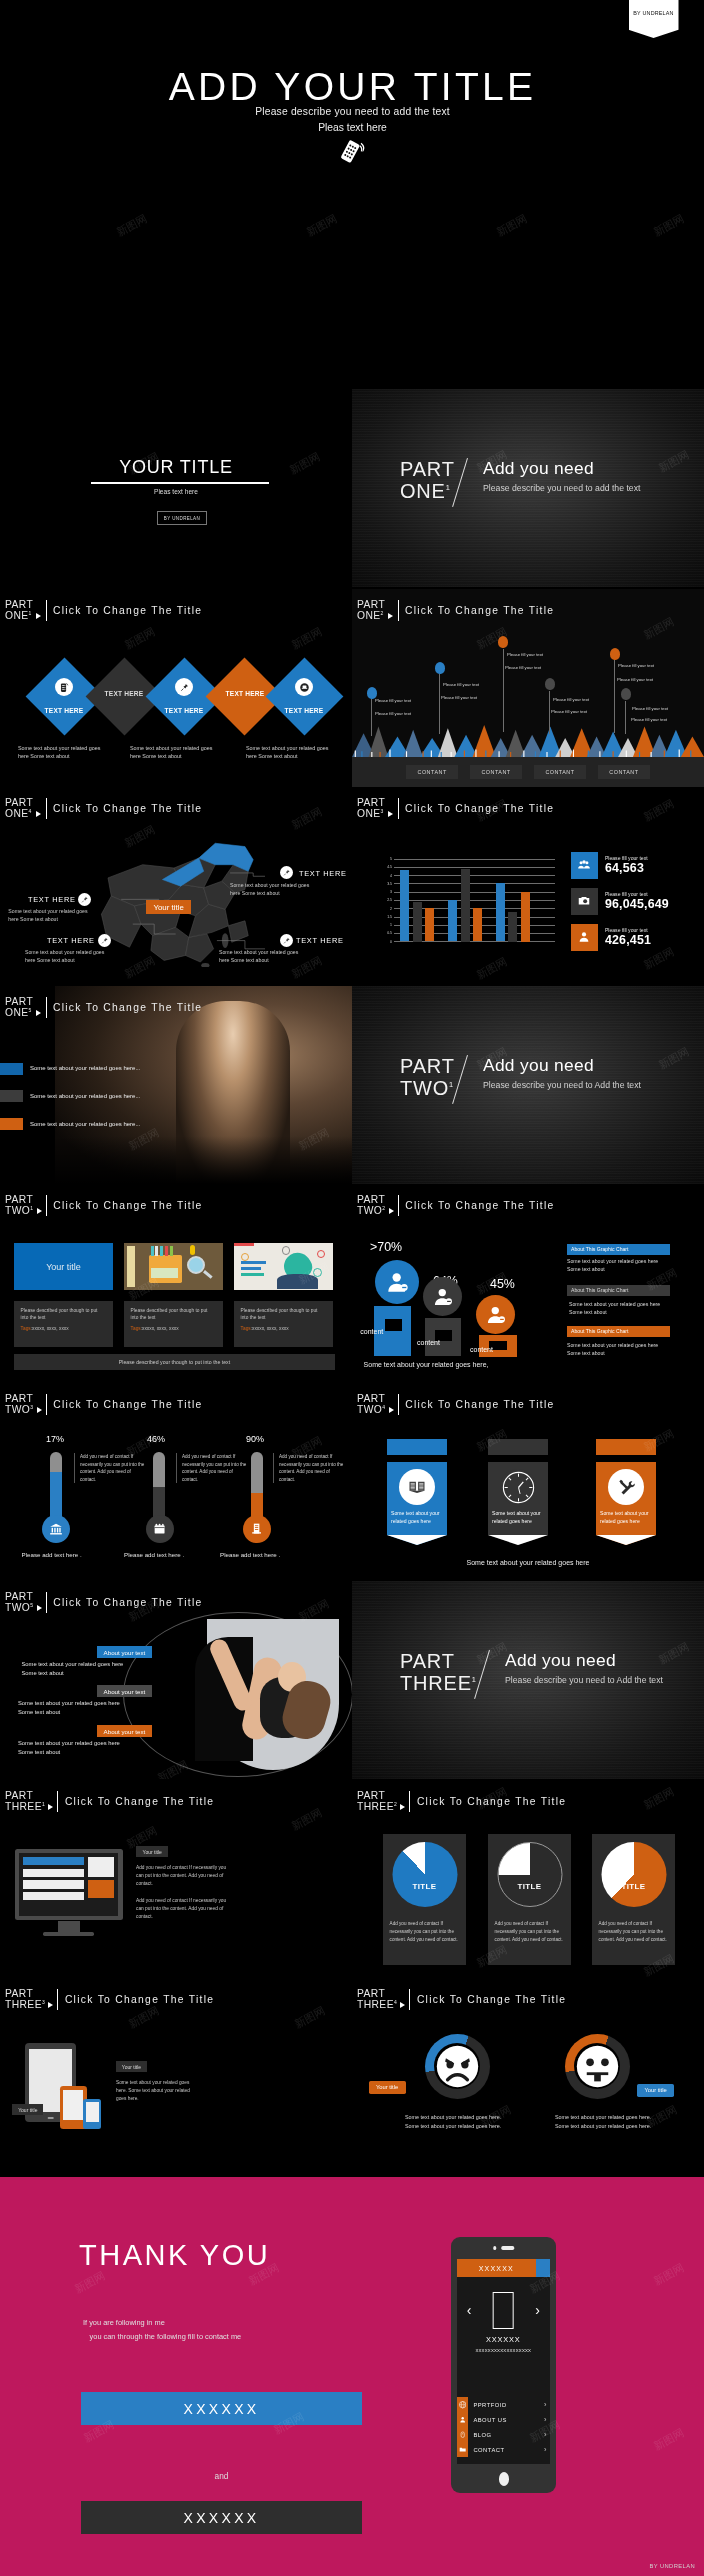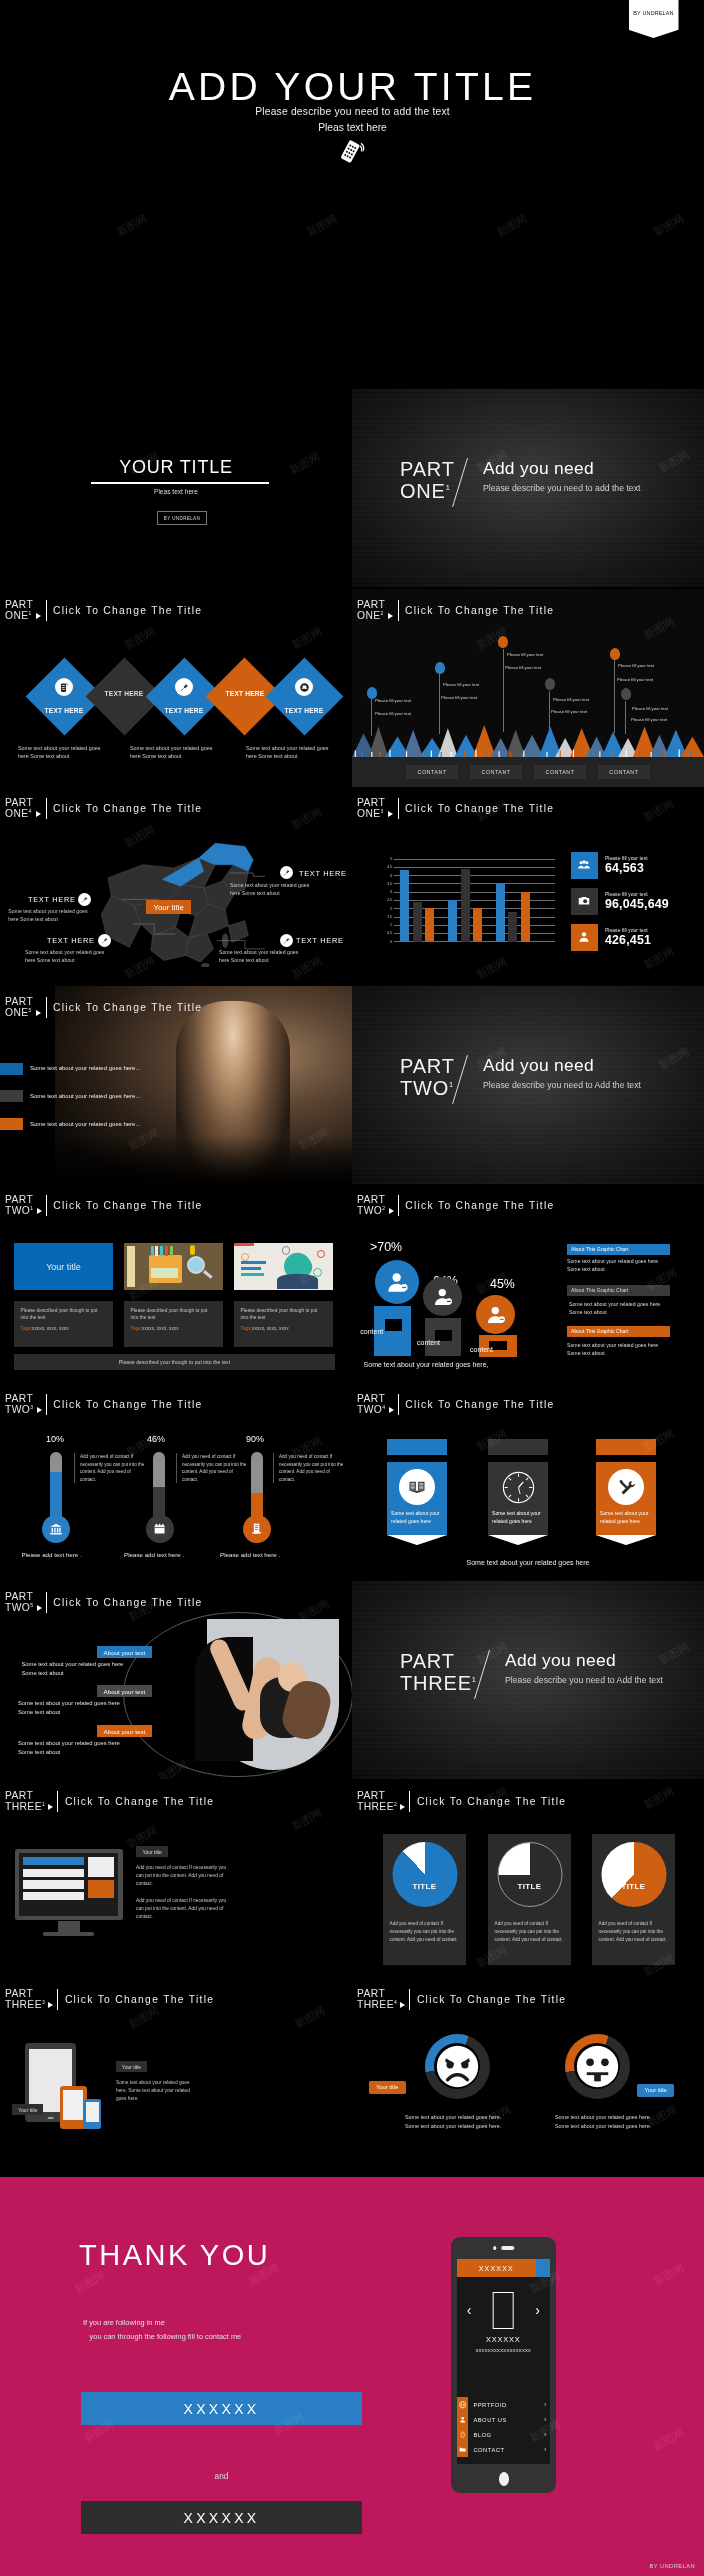--- a/index.html
+++ b/index.html
@@ -751,21 +751,21 @@
     <div class="ih">
       <div>
         <div class="ih-part">PART</div>
         <div class="ih-part"><span>TWO</span><sup>3</sup></div>
       </div>
       <div class="ih-tri"></div>
       <div class="ih-bar"></div>
       <div class="ih-title">Click To Change The Title</div>
     </div>
 
-    <div class="th-pct" style="left:46px;top:51px;">10%</div>
+    <div class="th-pct" style="left:46px;top:51px;">17%</div>
     <div class="th-tube" style="left:50px;top:69px;height:71px;">
       <div class="th-fill" style="height:51px;background:#2a7fc4;"></div>
     </div>
     <div class="th-bulb" style="left:42px;top:132px;background:#2a7fc4;">
       <svg viewBox="0 0 24 24" width="14" height="14" fill="#fff">
           <path d="M2 8 L12 3 L22 8 H2z"></path>
           <rect x="4.5" y="10" width="2.4" height="8"></rect>
           <rect x="9" y="10" width="2.4" height="8"></rect>
           <rect x="13.5" y="10" width="2.4" height="8"></rect>
           <rect x="17.6" y="10" width="2.4" height="8"></rect>

